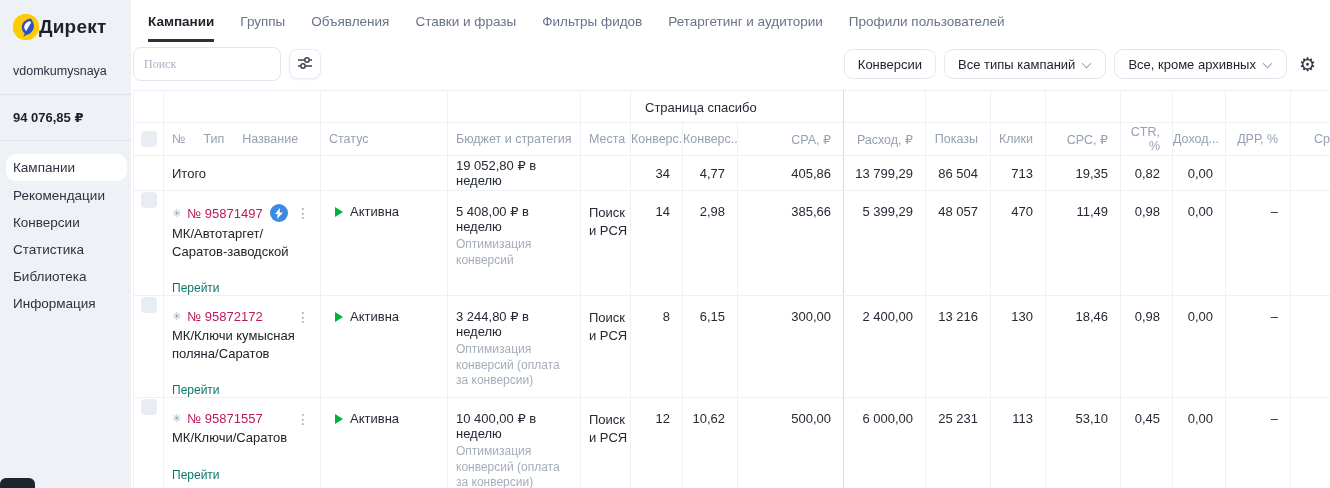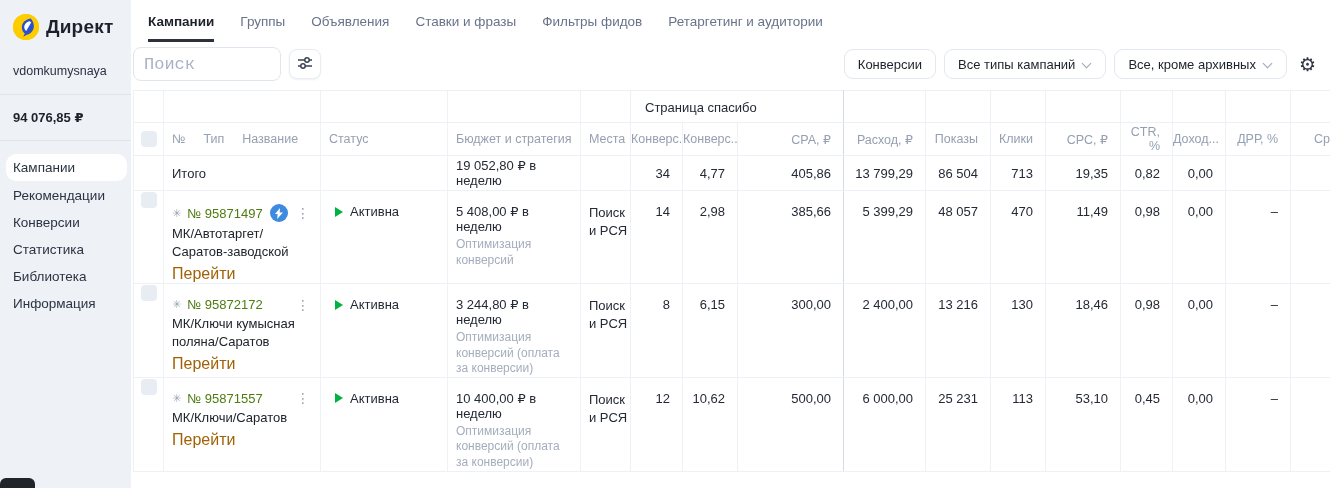--- a/index.html
+++ b/index.html
@@ -2,40 +2,40 @@
 <html lang="ru"><head>
 <meta charset="utf-8">
 <style>
   * { margin:0; padding:0; box-sizing:border-box; }
   html,body { background:#fff; }
   body { font-family:"Liberation Sans","DejaVu Sans",sans-serif; color:#21242b; }
   .app { width:1330px; height:488px; display:flex; overflow:hidden; background:#fff; position:relative; }
 
   
   .sidebar { width:131px; min-width:131px; background:#eef1f6; position:relative; padding-top:12px; }
-  .logo { display:flex; align-items:center; gap:7px; padding:2px 11px 0 13px; }
+  .logo { display:flex; align-items:center; padding:2px 11px 0 13px; }
   .logo-badge { width:26px; height:26px; border-radius:50%; background:#ffcc00; display:flex; align-items:center; justify-content:center; }
   .logo-text { font-size:19px; font-weight:700; color:#1d2129; letter-spacing:.2px; }
   .side-account { padding:24px 13px 16px; font-size:12.5px; color:#2a3140; border-bottom:1px solid #dee3ec; }
   .side-balance { padding:15px 13px; font-size:13px; font-weight:700; color:#1d2129; border-bottom:1px solid #dee3ec; }
   .side-nav { padding-top:12px; }
   .nav-item { padding:6px 13px; font-size:13.5px; color:#2b3342; cursor:pointer; }
   .nav-item .beta { color:#e0281b; font-size:10px; vertical-align:super; margin-left:3px; }
   .nav-item.active { background:#fff; border-radius:10px; margin:1px 4px 1px 6px; padding:6px 7px; }
   .corner-widget { position:absolute; left:0; bottom:0; width:35px; height:10px; background:#20242b; border-radius:6px 6px 0 0; }
 
   
   .main { flex:1; display:flex; flex-direction:column; overflow:hidden; background:#fff; }
 
   .tabs { display:flex; gap:26px; padding:14px 0 0 17px; }
   .tab { font-size:13.5px; color:#68738a; padding-bottom:10px; cursor:pointer; white-space:nowrap; }
   .tab.active { color:#1d2129; font-weight:700; border-bottom:3px solid #2c313c; }
 
   .filterbar { display:flex; align-items:center; gap:8px; padding:5px 10px 9px 2px; }
-  .search-box { width:148px; height:30px; border:1px solid #e1e6ee; border-radius:8px; padding:16px 10px; font-size:17px; color:#21242b; outline:none; font-family:Liberation Mono, monospace; }
+  .search-box { width:148px; height:30px; border:1px solid #e1e6ee; border-radius:8px; padding:16px 10px; font-size:12px; color:#21242b; outline:none; font-family:Liberation Serif, serif; }
   .search-box::placeholder { color:#a9b1c2; }
   .icon-btn { width:32px; height:30px; border:1px solid #e9edf3; border-radius:8px; background:#fff; display:flex; align-items:center; justify-content:center; cursor:pointer; box-shadow:0 1px 2px rgba(40,50,70,.07); }
   .fb-spacer { flex:1; }
   .pill-btn { height:30px; padding:0 13px; border:1px solid #e3e8ef; border-radius:9px; background:#fff; font-size:13px; color:#1d2129; display:flex; align-items:center; gap:7px; cursor:pointer; white-space:nowrap; font-family:inherit; }
   .chev { width:10px; height:10px; display:inline-block; position:relative; top:-2px; }
   .chev::before { content:""; position:absolute; left:1px; top:3px; width:6px; height:6px; border-right:1.6px solid #9aa5b8; border-bottom:1.6px solid #9aa5b8; transform:rotate(45deg); }
   .gear { font-size:19px; color:#2e3542; background:none; border:none; cursor:pointer; padding:0 4px; line-height:1; }
 
   
   .table-wrap { margin-left:2px; overflow:hidden; }
@@ -59,26 +59,26 @@
   tr.camp-row td { padding-top:13px; }
   tr.camp-row td.cb-cell, tr.head-row td.cb-cell { padding:0; }
   .cb { width:16px; height:16px; border-radius:4px; background:#e8ecf3; margin:0 auto; cursor:pointer; }
   tr.head-row .cb { margin:0 auto; }
   tr.camp-row .cb { margin:1px auto 0; }
   tr.r1 td { height:79px; } tr.r2 td { height:79px; } tr.r3 td { height:72px; }
 
   .camp-cell { padding:0 8px; }
   .camp-top { display:flex; align-items:center; gap:6px; }
   .sparkle { color:#9aa6b6; font-size:11px; line-height:1; }
-  .camp-num { color:#4d7c0f; font-size:13px; }
+  .camp-num { color:#be185d; font-size:13px; }
   .boost { width:18px; height:18px; border-radius:50%; background:#3e8ae0; display:flex; align-items:center; justify-content:center; margin-left:auto; cursor:pointer; }
   .kebab { color:#9aa5b5; font-size:14px; line-height:1; cursor:pointer; padding:0 2px; margin-left:auto; }
   .camp-top .boost + .kebab { margin-left:0; }
   .camp-name { margin-top:3px; line-height:1.35; color:#20242c; cursor:pointer; }
-  .camp-link { display:block; margin-top:5px; font-size:16px; color:#a16207; cursor:pointer; }
+  .camp-link { display:block; margin-top:21px; font-size:12px; color:#0f766e; cursor:pointer; }
 
   .status-cell { padding-left:14px;margin-left:11px; }
   .status-inner { display:flex; align-items:center; gap:7px; }
   .play { width:0; height:0; border-top:5px solid transparent; border-bottom:5px solid transparent; border-left:8px solid #00b341; }
 
   .budget-cell { padding:0 8px; }
   .strategy { margin-top:3px; font-size:12px; line-height:1.3; color:#a5adbc; }
   .places-cell { padding-left:8px; line-height:1.4; }
 
   .rev { color:#c3cad6; }
@@ -115,20 +115,21 @@
 
   <main class="main">
 
     <div class="tabs">
       <div class="tab active">Кампании</div>
       <div class="tab">Группы</div>
       <div class="tab">Объявления</div>
       <div class="tab">Ставки и фразы</div>
       <div class="tab">Фильтры фидов</div>
       <div class="tab">Ретаргетинг и аудитории</div>
+      <div class="tab">Профили пользователей</div>
     </div>
 
     <div class="filterbar">
       <input class="search-box" placeholder="Поиск" style="">
       <button class="icon-btn">
         <span>
           <svg width="16" height="16" viewBox="0 0 16 16" fill="none" stroke="#3b4453" stroke-width="1.5">
             <path d="M1 5h14M1 11h14"></path>
             <circle cx="10" cy="5" r="2.2" fill="#fff"></circle>
             <circle cx="6" cy="11" r="2.2" fill="#fff"></circle>

